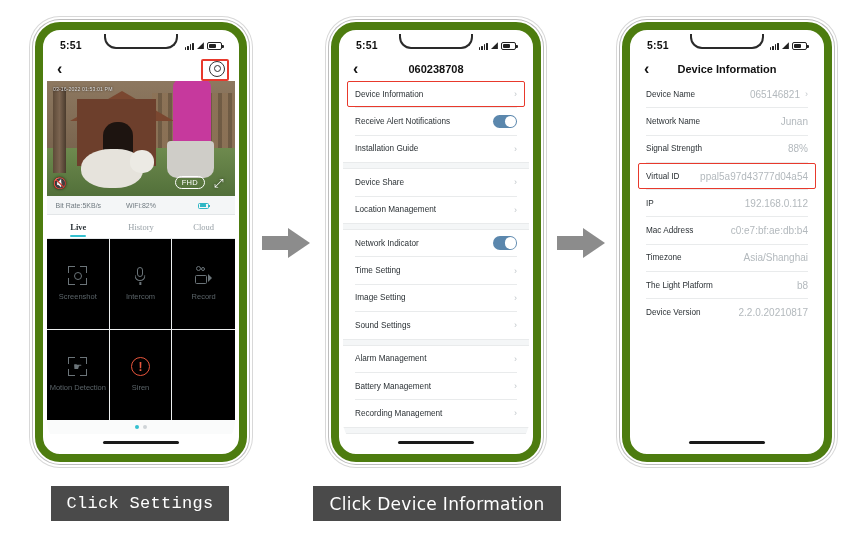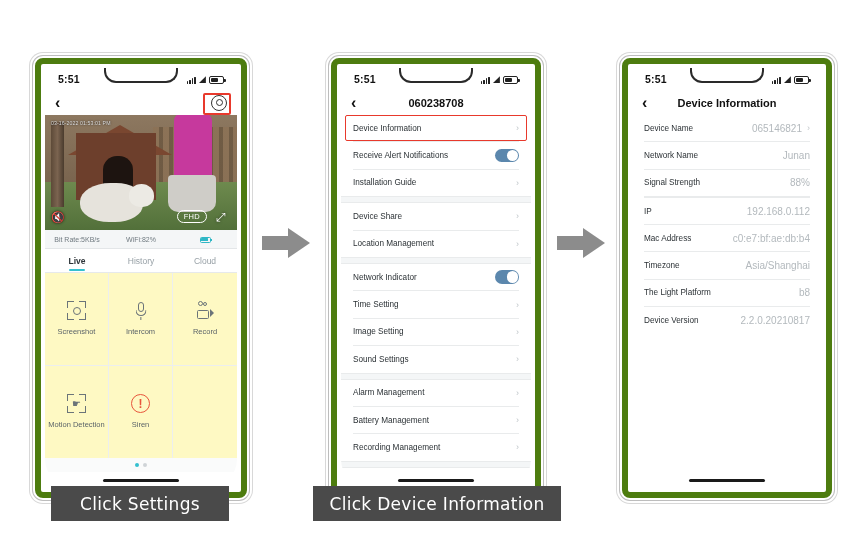--- a/index.html
+++ b/index.html
@@ -13,25 +13,24 @@
   #stage {
     position: relative;
     width: 860px;
     height: 544px;
     background: #ffffff;
   }
 
   
   .phone {
     position: absolute;
-    border: 6px solid #4d7c0f;
-    border-radius: 8px;
+    border: 8px solid #4d7c0f;
+    border-radius: 25px;
     background: #ffffff;
     box-shadow: 0 0 0 2px #ffffff, 0 0 0 3px #bdbdbd, 0 0 0 5px #ffffff, 0 0 0 6px #d8d8d8;
-    margin-top: 36px;
   }
   .phone-inner {
     position: absolute;
     inset: 4px;
     border-radius: 29px;
     overflow: hidden;
     background: #ffffff;
     display: flex;
     flex-direction: column;
   }
@@ -229,20 +228,21 @@
   .mini-batt span{display:block;height:100%;width:85%;background:#2fb7c5;border-radius:.5px;}
 
   
   .tabs {
     height: 24px;
     display: flex;
     align-items: stretch;
     border-bottom: 1px solid #e6e9eb;
     background:#fff;
     flex: none;
+    font-family: Liberation Serif, serif;
   }
   .tab {
     flex:1;
     display:flex; flex-direction:column;
     align-items:center; justify-content:center;
     font-size: 8.5px;
     color:#98a1a7;
     position: relative;
   }
   .tab.active { color:#2c3338; font-weight:bold; }
@@ -250,21 +250,21 @@
     content:""; position:absolute; bottom:1px; left:50%; transform:translateX(-50%);
     width:16px; height:2px; background:#35c0cf; border-radius:1px;
   }
 
   
   .actions {
     flex: 1;
     display: grid;
     grid-template-columns: repeat(3,1fr);
     grid-template-rows: 1fr 1fr;
-    background:#fef9c3;
+    background:#000000;
   }
   .act {
     display:flex; flex-direction:column;
     align-items:center; justify-content:center;
     gap:7px;
     border-right:1px solid #eceeef;
     border-bottom:1px solid #eceeef;
     font-size:7.5px;
     color:#5b6469;
   }
@@ -692,20 +692,25 @@
           <span class="val">Junan</span>
         </div>
         <div class="lsep"></div>
 
         <div class="irow">
           <span>Signal Strength</span>
           <span class="val">88%</span>
         </div>
         <div class="lsep"></div>
 
+        <div class="irow hl">
+          <span>Virtual ID</span>
+          <span class="val">ppal5a97d43777d04a54</span>
+          <span class="row-hl"></span>
+        </div>
         <div class="lsep"></div>
 
         <div class="irow">
           <span>IP</span>
           <span class="val">192.168.0.112</span>
         </div>
         <div class="lsep"></div>
 
         <div class="irow">
           <span>Mac Address</span>
@@ -730,21 +735,21 @@
           <span class="val">2.2.0.20210817</span>
         </div>
       </div>
 
       <div class="home-ind">
           <i></i>
         </div>
     </div>
   </div>
 
-  <div class="caption" style="left:51px; top:486px; width:178px;">
+  <div class="caption" style="left:51px; top:486px; width:178px;font-family:Liberation Mono, monospace;">
     <span>Click Settings</span>
   </div>
 
   <div class="caption" style="left:313px; top:486px; width:248px;">
     <span>Click Device Information</span>
   </div>
 
 
 </div>
 

